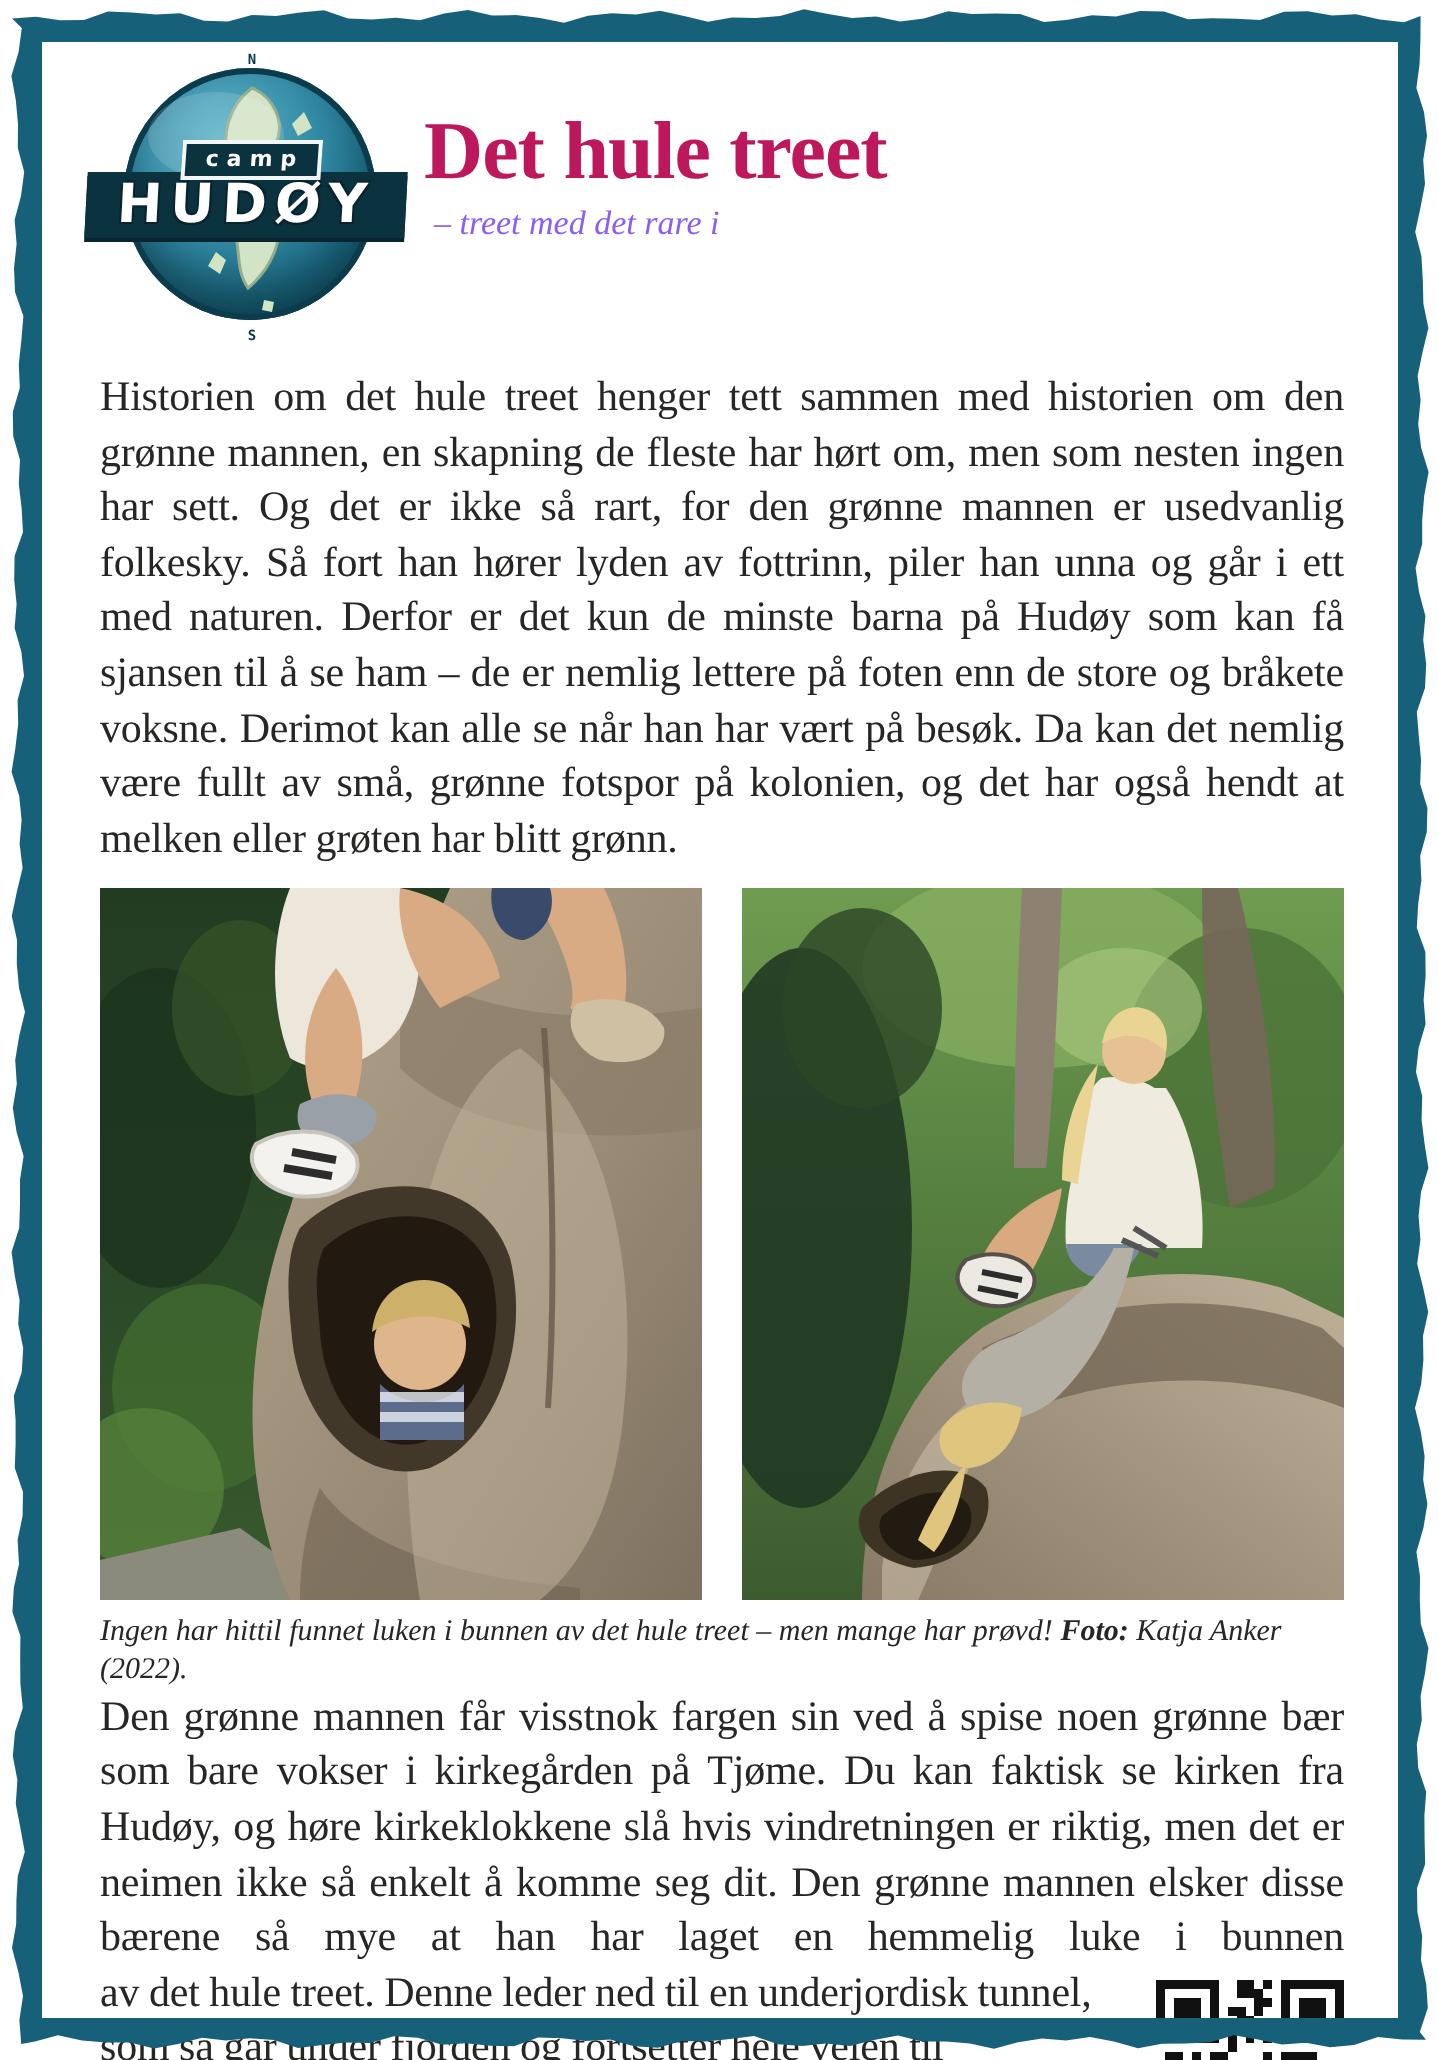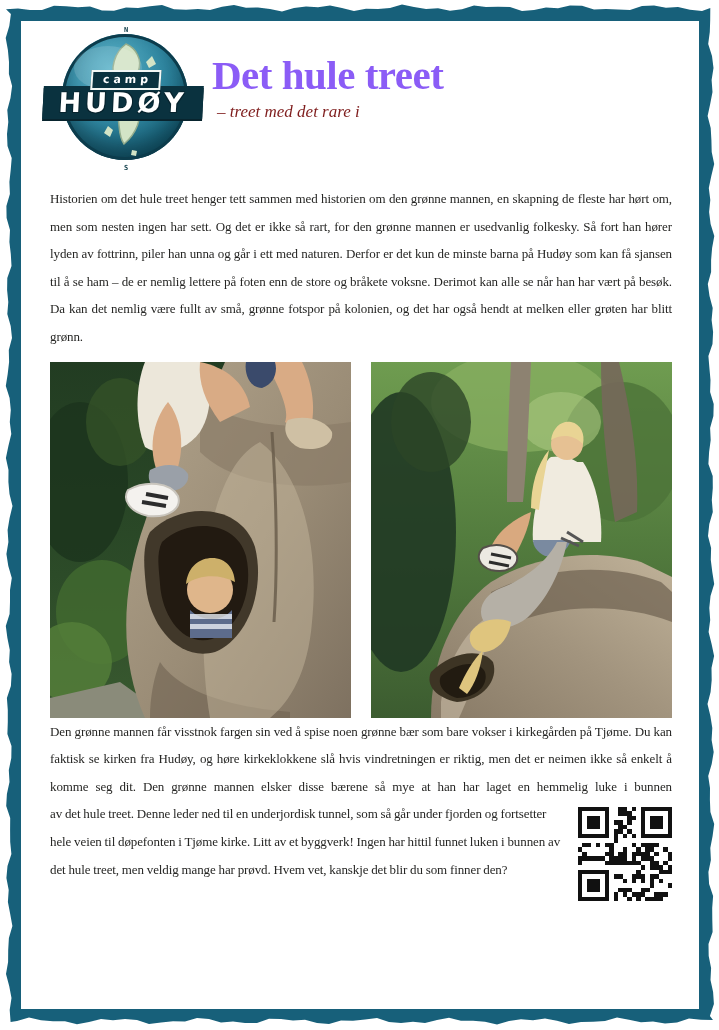--- a/index.html
+++ b/index.html
@@ -33,26 +33,26 @@
     font-size:27px; letter-spacing:4px; color:#ffffff;
     text-shadow:1px 1px 0 #08242e, -1px 1px 0 #08242e, 1px -1px 0 #08242e;
     box-shadow:0 2px 0 #08242e;
   }
   .compass { position:absolute; left:50%; transform:translateX(-50%);
     font-family:"DejaVu Sans Mono","Liberation Mono",monospace;
     font-size:7px; line-height:1; color:#0a3945; font-weight:bold; text-align:center; }
   .compass.n { top:-3px; } .compass.s { bottom:-4px; }
 
   .title-block { margin-left:10px; margin-top:24px; }
-  h1 { margin:0; font-size:41px; line-height:1.05; font-weight:bold; color:#8b5cf6; letter-spacing:-0.5px; }
-  .subtitle { margin:5px 0 0 5px; font-style:italic; font-size:17px; color:#7f1d1d; }
+  h1 { margin:0; font-size:41px; line-height:1.05; font-weight:bold; color:#be185d; letter-spacing:-0.5px; }
+  .subtitle { margin:5px 0 0 5px; font-style:italic; font-size:17px; color:#8b5cf6; }
 
   
   .body {
-    margin:0; font-size:13px; line-height:27.6px; text-align:justify;
+    margin:0; font-size:21px; line-height:27.6px; text-align:justify;
     letter-spacing:-0.1px; word-spacing:-0.3px; color:#262624;
   }
   .para1 { margin-top:15px; }
   .para2a { text-align-last:justify; }
   .para2b-wrap { margin-top:0; }
   .para2b { display:inline; }
 
   
   .figures { display:flex; gap:20px; margin-top:11px; }
   .figures figure { margin:0; width:301px; height:356px; overflow:hidden; background:#2c4b28; }
@@ -177,20 +177,25 @@
           <path d="M112 186 C126 180 142 184 146 194 C148 204 136 212 120 208 C108 204 104 194 112 186 Z" fill="#ece9e2" stroke="#55504a" stroke-width="2"></path>
           <path d="M120 192 l20 4 M118 200 l20 4" stroke="#2c2c2c" stroke-width="3" fill="none"></path>
           <path d="M196 180 C190 210 176 238 156 256 C140 268 122 270 112 258 C106 246 114 232 130 226 C152 218 176 200 186 180 Z" fill="#b5b0a6"></path>
           <path d="M140 260 C138 276 128 288 114 290 C102 290 96 280 100 270 C108 258 126 254 140 260 Z" fill="#dfc57e"></path>
           <path d="M112 288 C110 306 104 322 96 332 L88 326 C94 312 102 298 112 288 Z" fill="#dfc57e"></path>
           <path d="M190 176 l18 8 M196 170 l16 10" stroke="#555" stroke-width="3"></path>
         </svg>
       </figure>
     </div>
 
+    <div class="caption">
+      <span>Ingen har hittil funnet luken i bunnen av det hule treet – men mange har prøvd!</span>
+      <span class="credit-label">Foto:</span>
+      <span>Katja Anker (2022).</span>
+    </div>
 
     <p class="body para2a">Den grønne mannen får visstnok fargen sin ved å spise noen grønne bær som bare vokser i kirkegården på Tjøme. Du kan faktisk se kirken fra Hudøy, og høre kirkeklokkene slå hvis vindretningen er riktig, men det er neimen ikke så enkelt å komme seg dit. Den grønne mannen elsker disse bærene så mye at han har laget en hemmelig luke i bunnen</p>
 
     <div class="para2b-wrap">
       <div class="qr" id="qr">
           <svg width="94" height="94" viewBox="0 0 21 21" fill="#111111">
             <rect x="0" y="0" width="1" height="1"></rect>
             <rect x="1" y="0" width="1" height="1"></rect>
             <rect x="2" y="0" width="1" height="1"></rect>
             <rect x="3" y="0" width="1" height="1"></rect>

